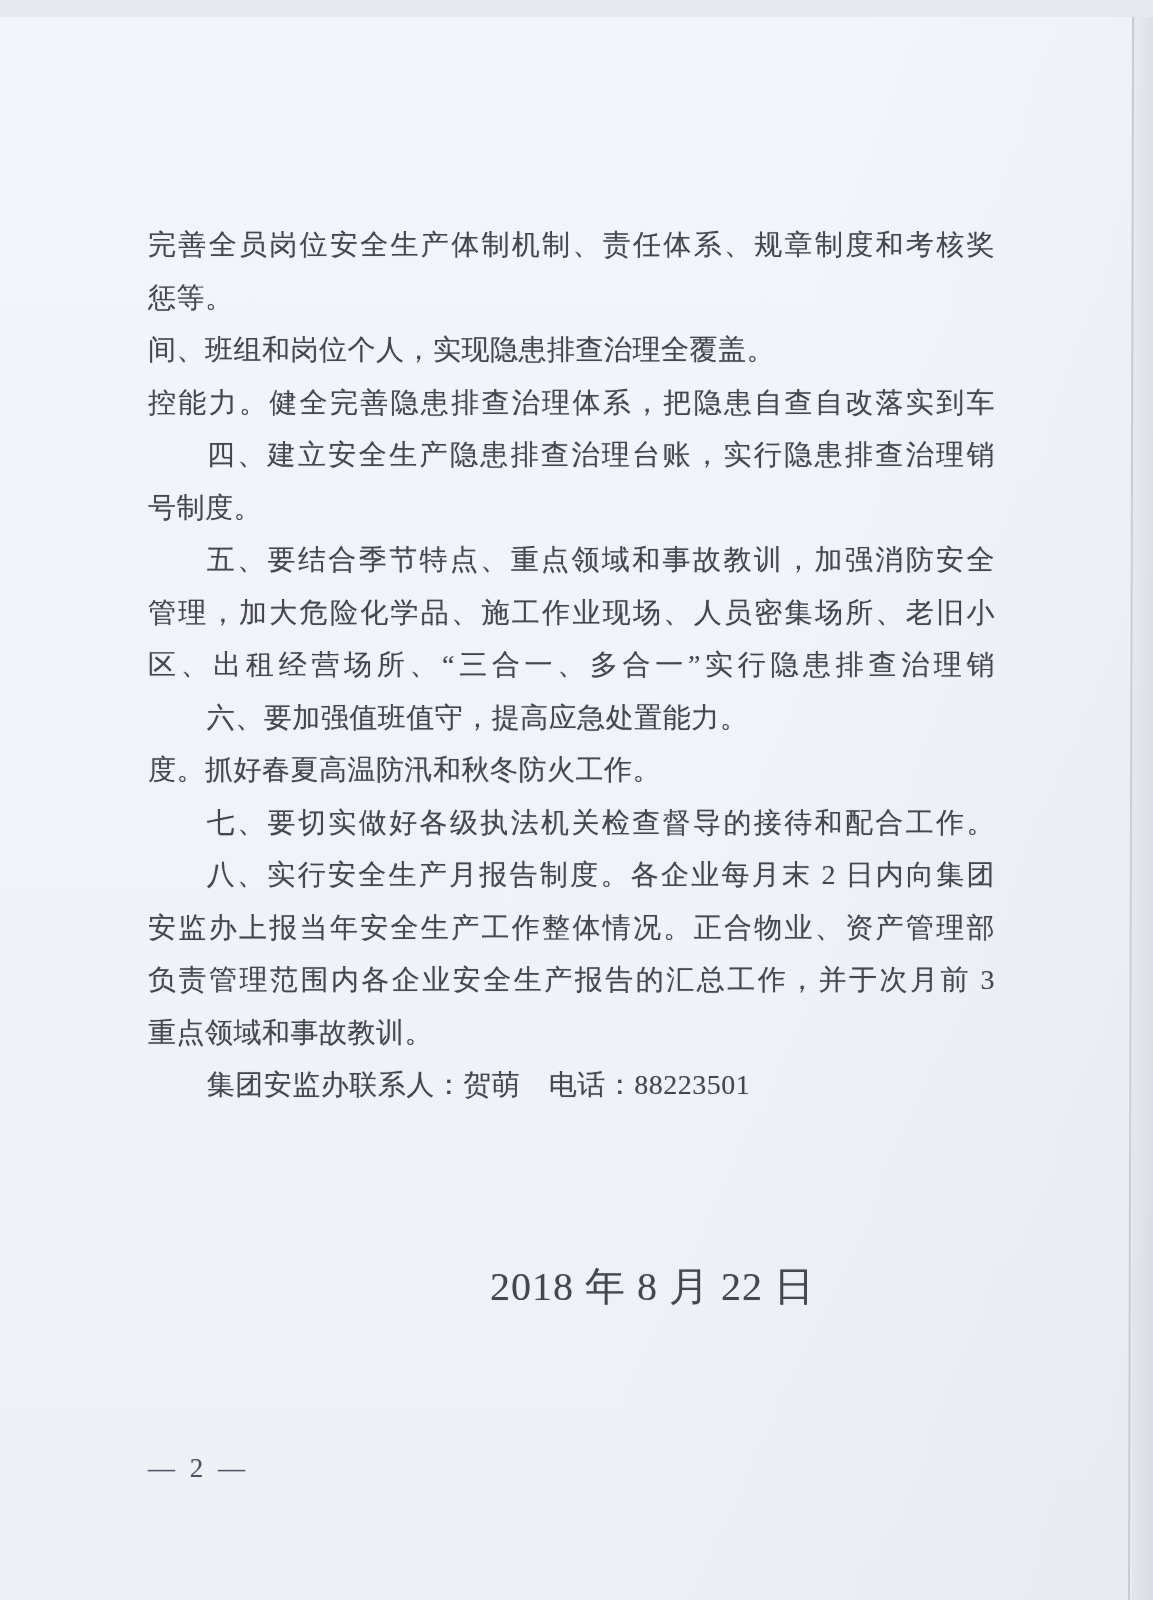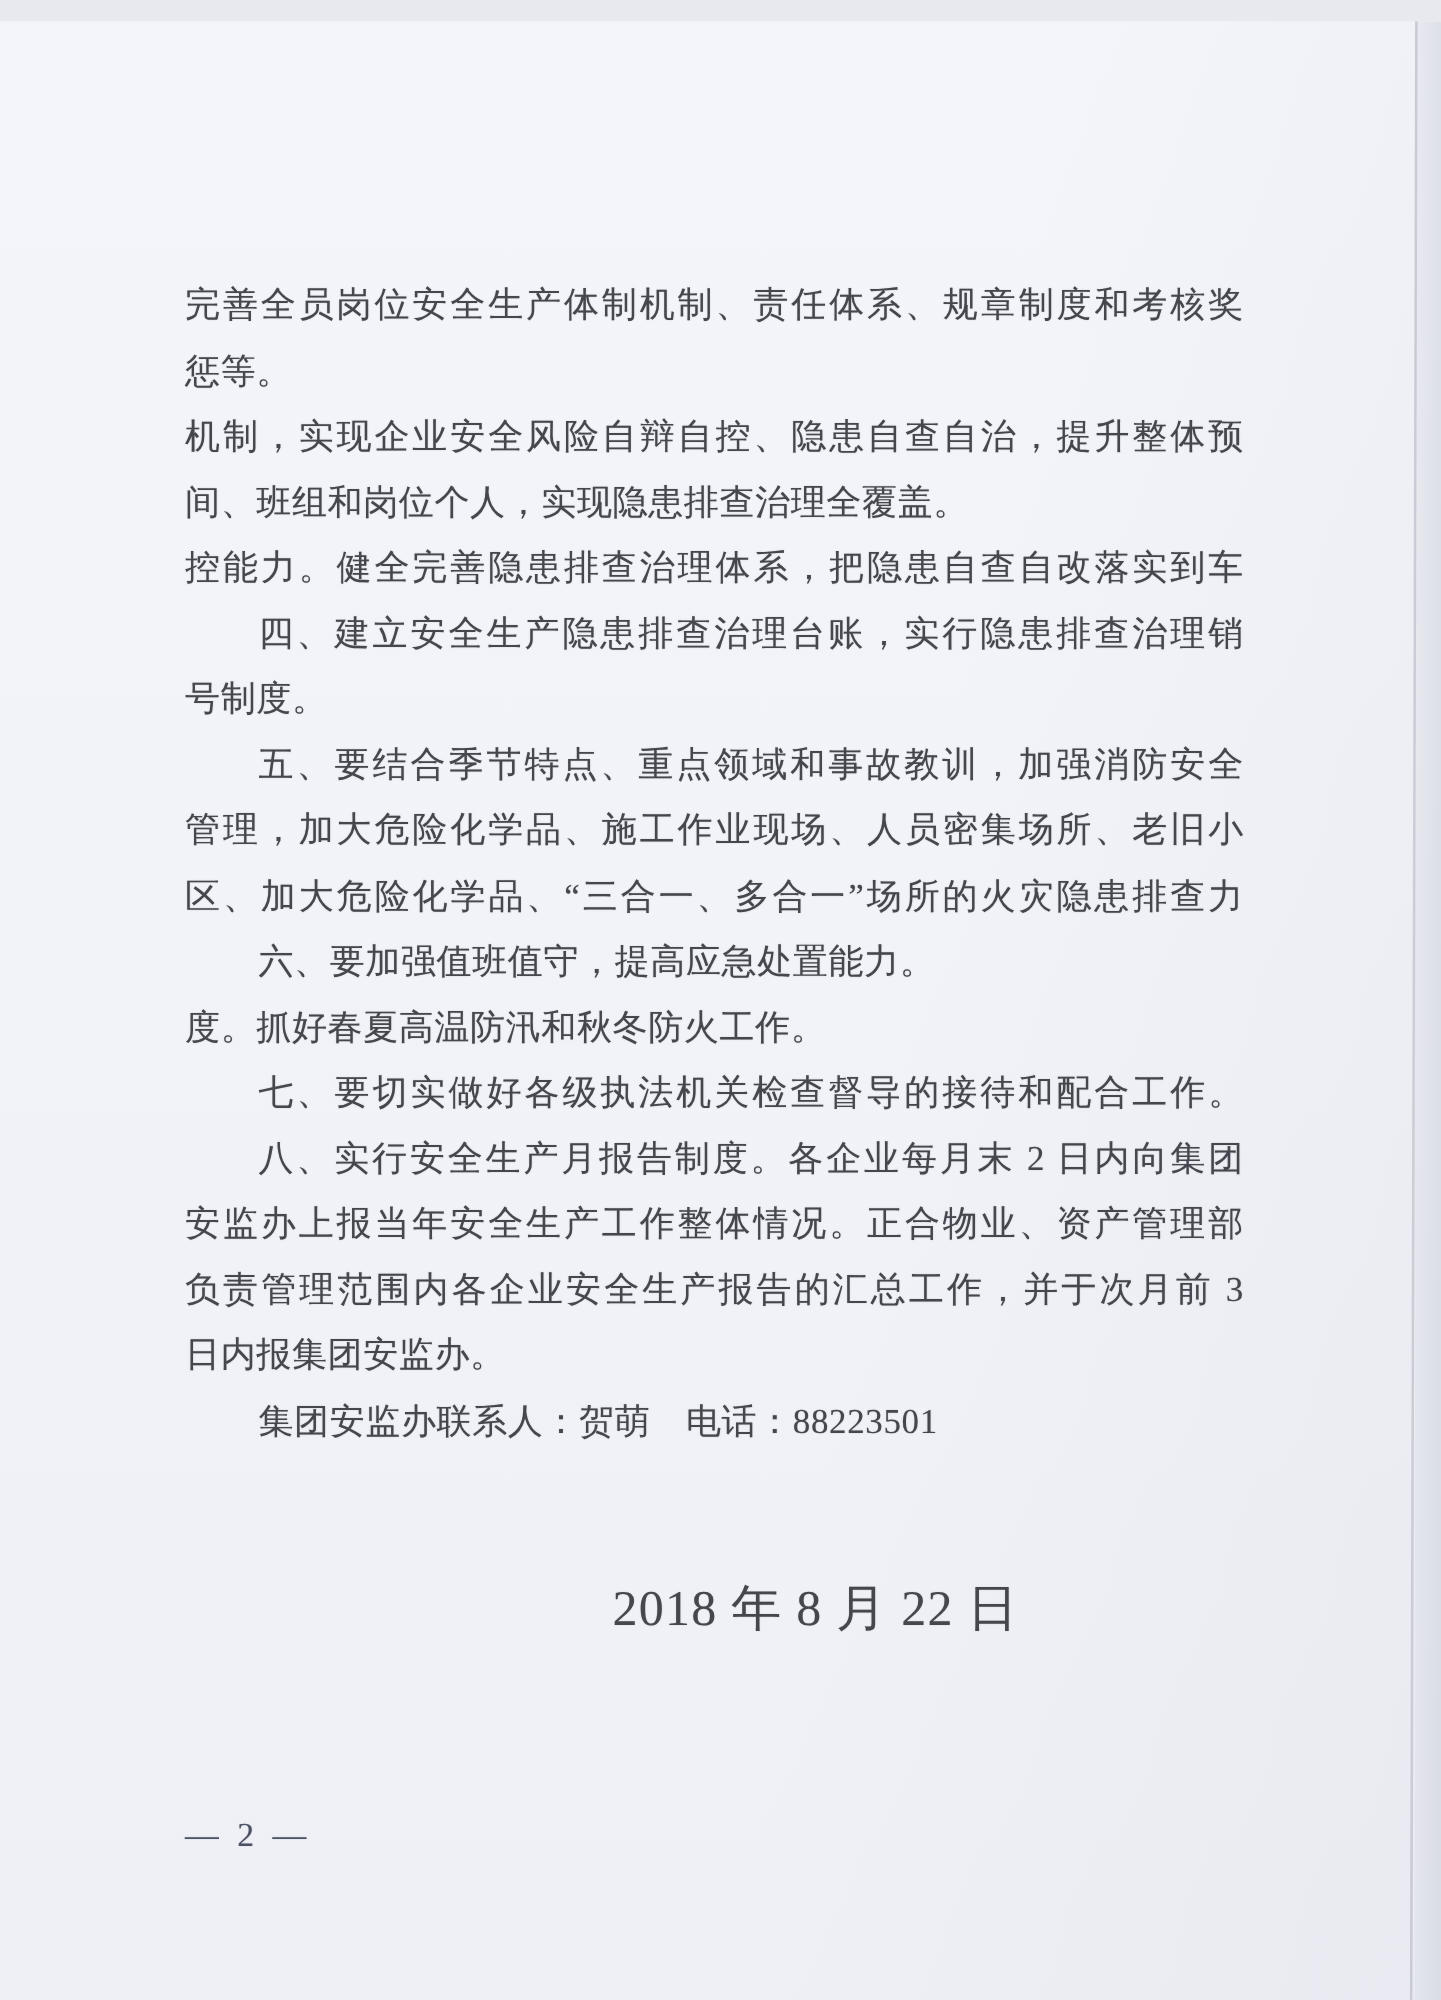--- a/index.html
+++ b/index.html
@@ -80,35 +80,34 @@
 </style>
 </head>
 <body>
 
 <div class="scan-page">
 
   <div class="doc-body">
 
   <div class="line fill">完善全员岗位安全生产体制机制、责任体系、规章制度和考核奖</div>
       <div class="line">惩等。</div>
-      <div class="line fill">机制，实现企业安全风险自辩自控、隐患自查自治，提升整体预</div>
       <div class="line">间、班组和岗位个人，实现隐患排查治理全覆盖。</div>
       <div class="line fill">控能力。健全完善隐患排查治理体系，把隐患自查自改落实到车</div>
       <div class="line indent fill">四、建立安全生产隐患排查治理台账，实行隐患排查治理销</div>
       <div class="line">号制度。</div>
       <div class="line indent fill">五、要结合季节特点、重点领域和事故教训，加强消防安全</div>
       <div class="line fill">管理，加大危险化学品、施工作业现场、人员密集场所、老旧小</div>
-      <div class="line fill">区、加大危险化学品、“三合一、多合一”场所的火灾隐患排查力</div>
+      <div class="line fill">区、出租经营场所、“三合一、多合一”实行隐患排查治理销</div>
       <div class="line indent">六、要加强值班值守，提高应急处置能力。</div>
       <div class="line">度。抓好春夏高温防汛和秋冬防火工作。</div>
       <div class="line indent fill">七、要切实做好各级执法机关检查督导的接待和配合工作。</div>
       <div class="line indent fill">八、实行安全生产月报告制度。各企业每月末 2 日内向集团</div>
       <div class="line fill">安监办上报当年安全生产工作整体情况。正合物业、资产管理部</div>
       <div class="line fill">负责管理范围内各企业安全生产报告的汇总工作，并于次月前 3</div>
-      <div class="line">日内报集团安监办。</div>
+      <div class="line">重点领域和事故教训。</div>
       <div class="line indent">集团安监办联系人：贺萌　电话：88223501</div>
     </div>
 
   <div class="date-line">2018 年 8 月 22 日</div>
 
   <div class="page-number">— 2 —</div>
 
   <div class="scan-edge-shade"></div>
   <div class="scan-edge-line"></div>
 

